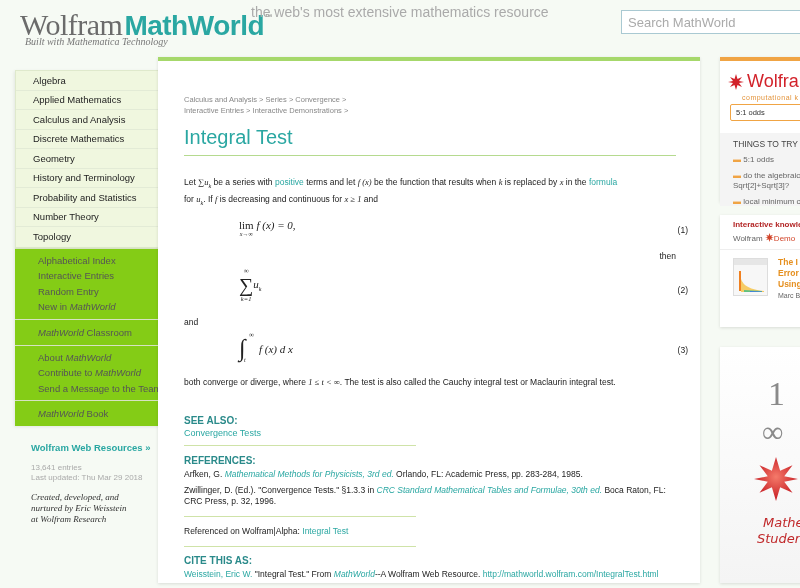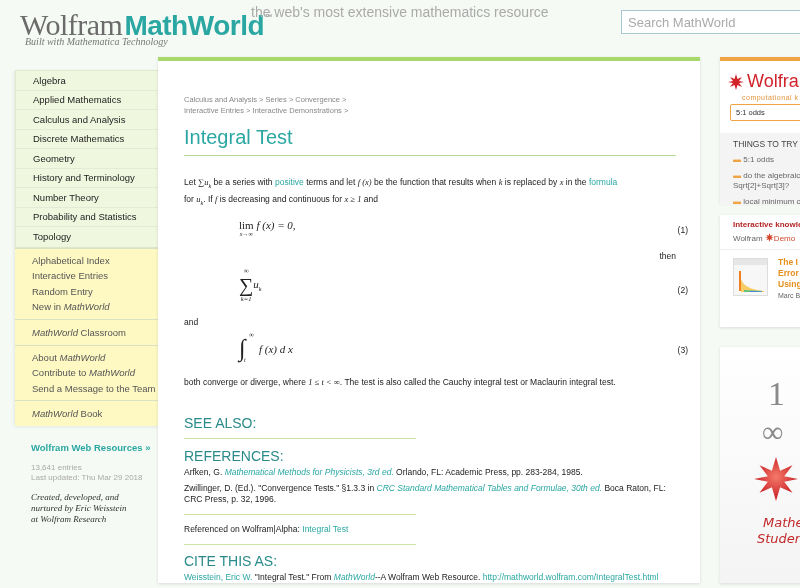--- a/index.html
+++ b/index.html
@@ -26,21 +26,21 @@
   .search-box::placeholder { color: #aaa; }
 
   
   .sidebar { position: absolute; left: 15px; top: 70px; width: 168px; }
   .topics { background: #f0f7df; border: 1px solid #dfe9cc; box-shadow: -1px 1px 3px rgba(0,0,0,0.08); }
   .topic {
     height: 19.5px; border-bottom: 1px solid #e3ebd6; font-size: 9.5px; color: #222;
     padding: 0 0 0 17px; display: flex; align-items: center; cursor: pointer;
   }
   .topic:last-child { border-bottom: none; }
-  .sidebar-sec { background: #fef9c3; border-top: 1px solid #d6e2c2; padding: 4px 0 4px 17px; }
+  .sidebar-sec { background: #84cc16; border-top: 1px solid #d6e2c2; padding: 4px 0 4px 23px; }
   .sidebar-sec .link { font-size: 9.5px; color: #555; height: 15.5px; display: flex; align-items: center; cursor: pointer; }
   .sidebar-sec.single .link { height: 17px; }
   .sidebar-sec-wrap { box-shadow: -1px 1px 3px rgba(0,0,0,0.08); }
   .italic { font-style: italic; }
   .resources { padding: 16px 0 0 16px; }
   .res-title { font-size: 9.5px; font-weight: bold; color: #2aa7a2; cursor: pointer; }
   .res-stats { margin-top: 10px; font-size: 8px; color: #aaa; line-height: 10px; }
   .credit { margin-top: 9px; font-family: "Liberation Serif", serif; font-style: italic; font-size: 9px; color: #333; line-height: 11px; }
 
   
@@ -54,21 +54,21 @@
   .breadcrumb span { cursor: pointer; }
   .page-title { margin-top: 10px; font-size: 20px; color: #2aa7a2; font-weight: normal; }
   .title-rule { height: 1px; background: #b5da8f; margin-top: 6px; }
   .para { font-size: 8.5px; line-height: 13px; color: #222; margin-top: 7px; }
   .link-teal { color: #2aa7a2; cursor: pointer; }
   .math { font-family: "Liberation Serif", serif; font-style: italic; }
   .eqn-row { position: relative; height: 34px; }
   .eqn { position: absolute; left: 55px; font-family: "Liberation Serif", serif; font-size: 11px; color: #222; }
   .eqn-num { position: absolute; right: -12px; font-size: 8.5px; color: #222; }
   .word { font-size: 8.5px; color: #222; }
-  .section-label { font-size: 14px; font-weight: normal; color: #2a8a8a; }
+  .section-label { font-size: 10px; font-weight: bold; color: #2a8a8a; }
   .rule-short { height: 1px; background: #cfe3a8; width: 232px; }
   .ref-line { font-size: 8.5px; color: #222; line-height: 11.5px; }
   .ital-link { font-style: italic; color: #2aa7a2; cursor: pointer; }
 
   
   .right { position: absolute; left: 720px; top: 57px; width: 90px; }
   .wa-box { background: #fff; border-top: 4px solid #f0a444; box-shadow: 0 1px 3px rgba(0,0,0,0.12); height: 145px; }
   .wa-logo { position: absolute; left: 8px; top: 10px; display: flex; align-items: center; }
   .wa-word { font-size: 18px; color: #d2222a; margin-left: 3px; }
   .wa-sub { position: absolute; left: 22px; top: 33px; font-size: 7px; color: #e3943c; letter-spacing: 0.5px; }
@@ -110,22 +110,22 @@
 </div>
 
 <div class="sidebar">
   <div class="topics">
     <div class="topic">Algebra</div>
     <div class="topic">Applied Mathematics</div>
     <div class="topic">Calculus and Analysis</div>
     <div class="topic">Discrete Mathematics</div>
     <div class="topic">Geometry</div>
     <div class="topic">History and Terminology</div>
+    <div class="topic">Probability and Statistics</div>
     <div class="topic">Number Theory</div>
-    <div class="topic">Probability and Statistics</div>
     <div class="topic">Topology</div>
   </div>
   <div class="sidebar-sec-wrap">
     <div class="sidebar-sec">
       <div class="link">Alphabetical Index</div>
       <div class="link">Interactive Entries</div>
       <div class="link">Random Entry</div>
       <div class="link">
         <span style="white-space:pre">New in </span>
           <span class="italic">MathWorld</span>
@@ -222,20 +222,21 @@
       </div>
       <div class="eqn-num" style="top:14px;">(3)</div>
     </div>
 
     <div class="para" style="margin-top:5px;">
       <span>both converge or diverge, where </span><span class="math">1 ≤ t &lt; ∞</span><span>. The test is also called the Cauchy integral test or Maclaurin integral test.</span>
     </div>
 
     <div style="margin-top:26px;">
       <div class="section-label">SEE ALSO:</div>
+      <div class="link-teal" style="font-size:9px;margin-top:2px;">Convergence Tests</div>
     </div>
     <div class="rule-short" style="margin-top:7px;"></div>
 
     <div style="margin-top:9px;">
       <div class="section-label">REFERENCES:</div>
       <div class="ref-line" style="margin-top:3px;">
         <span>Arfken, G. </span><span class="ital-link">Mathematical Methods for Physicists, 3rd ed.</span><span> Orlando, FL: Academic Press, pp. 283-284, 1985.</span>
       </div>
       <div class="ref-line" style="margin-top:4px;">
         <span>Zwillinger, D. (Ed.). "Convergence Tests." §1.3.3 in </span><span class="ital-link">CRC Standard Mathematical Tables and Formulae, 30th ed.</span><span> Boca Raton, FL: CRC Press, p. 32, 1996.</span>

